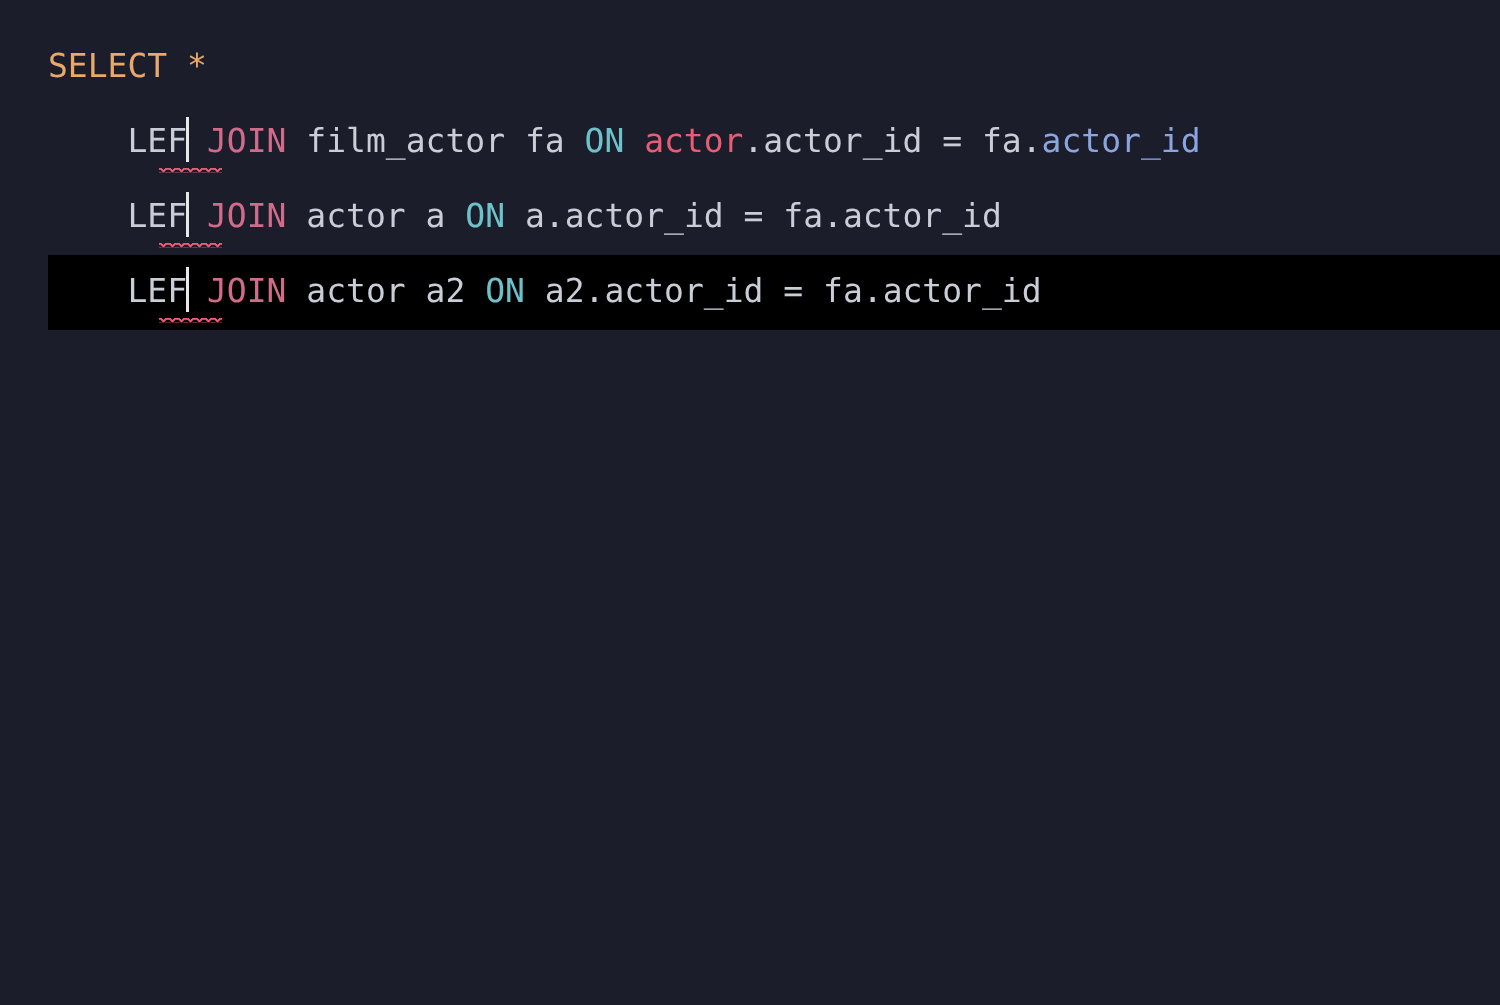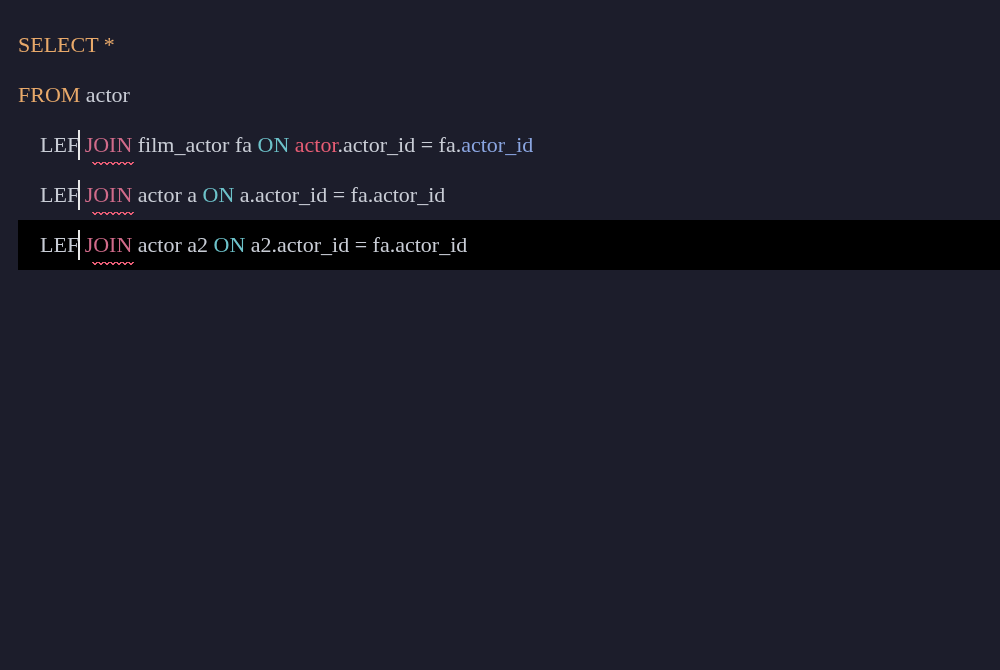--- a/index.html
+++ b/index.html
@@ -7,23 +7,22 @@
       width: 1000px;
       height: 670px;
       background: #1c1d2b;
       font-family: 'Menlo', 'Monaco', 'Consolas', monospace;
       font-size: 22px;
       line-height: 50px;
       color: #d4d4d4;
       overflow: hidden;
     }
     .editor {
-      padding: 20px 0 0 18px;
+      padding: 20px 0 0 32px;
       position: relative;
-      font-family: Liberation Serif, serif;
     }
     .line {
       white-space: pre;
       position: relative;
       height: 50px;
     }
     .line.highlighted {
       background: #000000;
     }
     .kw-orange { color: #e8a96a; }
@@ -60,21 +59,20 @@
     .squiggle.s2 { left: 74px; top: 42px; width: 42px; }
     .squiggle.s3 { left: 74px; top: 42px; width: 42px; }
   </style>
 </head>
 <body>
 
 <div class="editor">
 
   <div class="line"><span class="kw-orange">SELECT</span> <span class="star">*</span></div>
 
-  <div class="line"><span class="kw-orange">FROM</span> <span class="id-default">actor</span></div>
 
   <div class="line">    <span class="id-default">LEF</span><span class="caret"></span> <span class="kw-pink">JOIN</span> <span class="id-default">film_actor</span> <span class="id-default">fa</span> <span class="kw-cyan">ON</span> <span class="id-red">actor</span><span class="punct">.</span><span class="id-default">actor_id</span> <span class="punct">=</span> <span class="id-default">fa</span><span class="punct">.</span><span class="id-blue">actor_id</span><span class="squiggle s1"></span></div>
 
   <div class="line">    <span class="id-default">LEF</span><span class="caret"></span> <span class="kw-pink">JOIN</span> <span class="id-default">actor</span> <span class="id-default">a</span> <span class="kw-cyan">ON</span> <span class="id-default">a</span><span class="punct">.</span><span class="id-default">actor_id</span> <span class="punct">=</span> <span class="id-default">fa</span><span class="punct">.</span><span class="id-default">actor_id</span><span class="squiggle s2"></span></div>
 
   <div class="line highlighted">    <span class="id-default">LEF</span><span class="caret"></span> <span class="kw-pink">JOIN</span> <span class="id-default">actor</span> <span class="id-default">a2</span> <span class="kw-cyan">ON</span> <span class="id-default">a2</span><span class="punct">.</span><span class="id-default">actor_id</span> <span class="punct">=</span> <span class="id-default">fa</span><span class="punct">.</span><span class="id-default">actor_id</span><span class="squiggle s3"></span></div>
 
 </div>
 
 </body></html>

